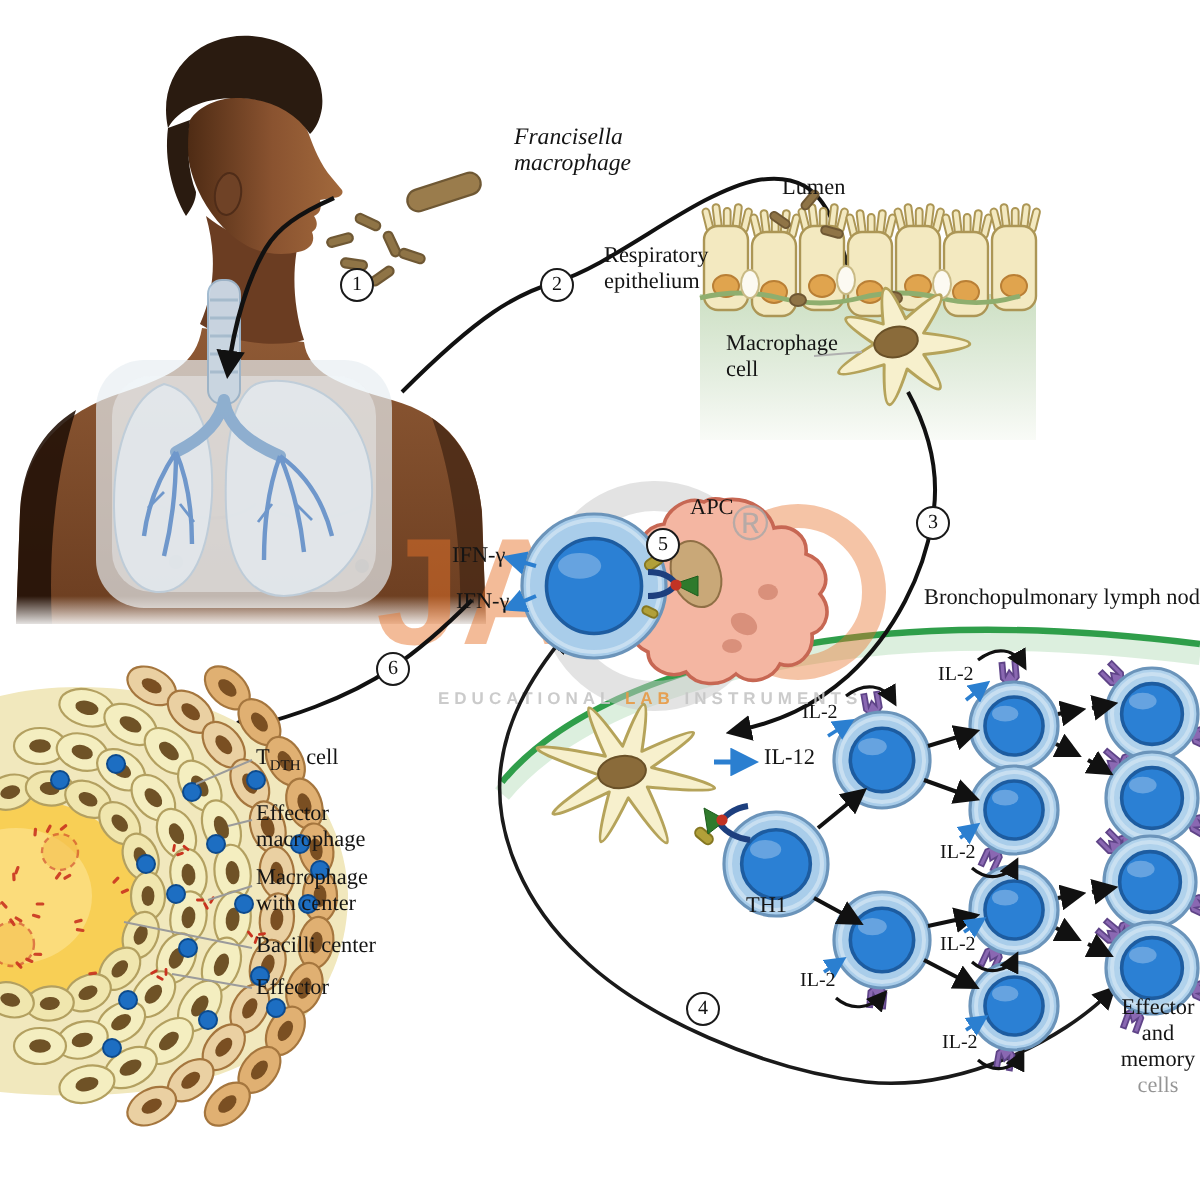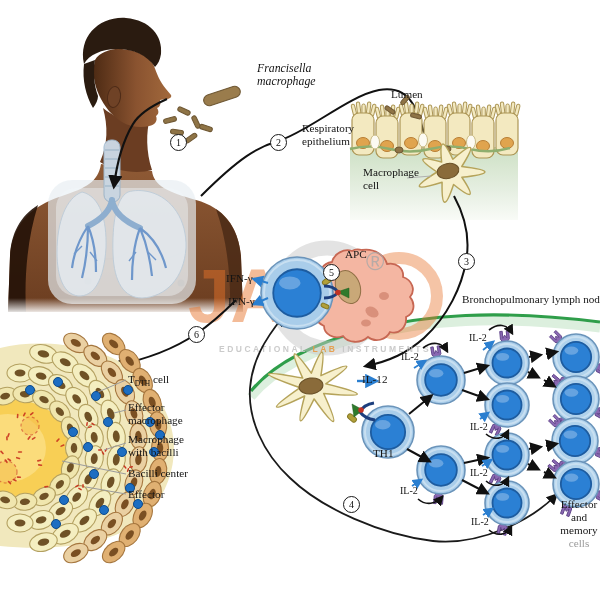--- a/index.html
+++ b/index.html
@@ -673,42 +673,42 @@
     <div>epithelium</div>
   </div>
   <div class="lbl" style="left:363px;top:166px">
     <div>Macrophage</div>
     <div>cell</div>
   </div>
   <div class="lbl" style="left:345px;top:248px">APC</div>
   <div class="lbl" style="left:226px;top:272px">IFN-γ</div>
   <div class="lbl" style="left:228px;top:295px">IFN-γ</div>
   <div class="lbl" style="left:462px;top:293px">Bronchopulmonary lymph node</div>
-  <div class="lbl" style="left:362px;top:373px">IL-12</div>
+  <div class="lbl" style="left:382px;top:373px">IL-12</div>
   <div class="lbl" style="left:373px;top:447px">TH1</div>
   <div class="lbl small" style="left:401px;top:350px">IL-2</div>
   <div class="lbl small" style="left:469px;top:331px">IL-2</div>
   <div class="lbl small" style="left:470px;top:420px">IL-2</div>
   <div class="lbl small" style="left:400px;top:484px">IL-2</div>
   <div class="lbl small" style="left:470px;top:466px">IL-2</div>
   <div class="lbl small" style="left:471px;top:515px">IL-2</div>
   <div class="lbl center" style="left:546px;top:498px;width:66px">
     <div>Effector</div>
     <div>and</div>
     <div>memory</div>
     <div class="fade">cells</div>
   </div>
   <div class="lbl" style="left:128px;top:373px"><span>T</span><sub>DTH</sub><span> cell</span></div>
   <div class="lbl" style="left:128px;top:401px">
     <div>Effector</div>
     <div>macrophage</div>
   </div>
   <div class="lbl" style="left:128px;top:433px">
     <div>Macrophage</div>
-    <div>with bacilli</div>
+    <div>with center</div>
   </div>
   <div class="lbl" style="left:128px;top:467px">Bacilli center</div>
   <div class="lbl" style="left:128px;top:488px">Effector</div>
 </div>
 
 <div class="step" style="left:170px;top:134px">1</div>
 <div class="step" style="left:270px;top:134px">2</div>
 <div class="step" style="left:458px;top:253px">3</div>
 <div class="step" style="left:343px;top:496px">4</div>
 <div class="step" style="left:323px;top:264px">5</div>

